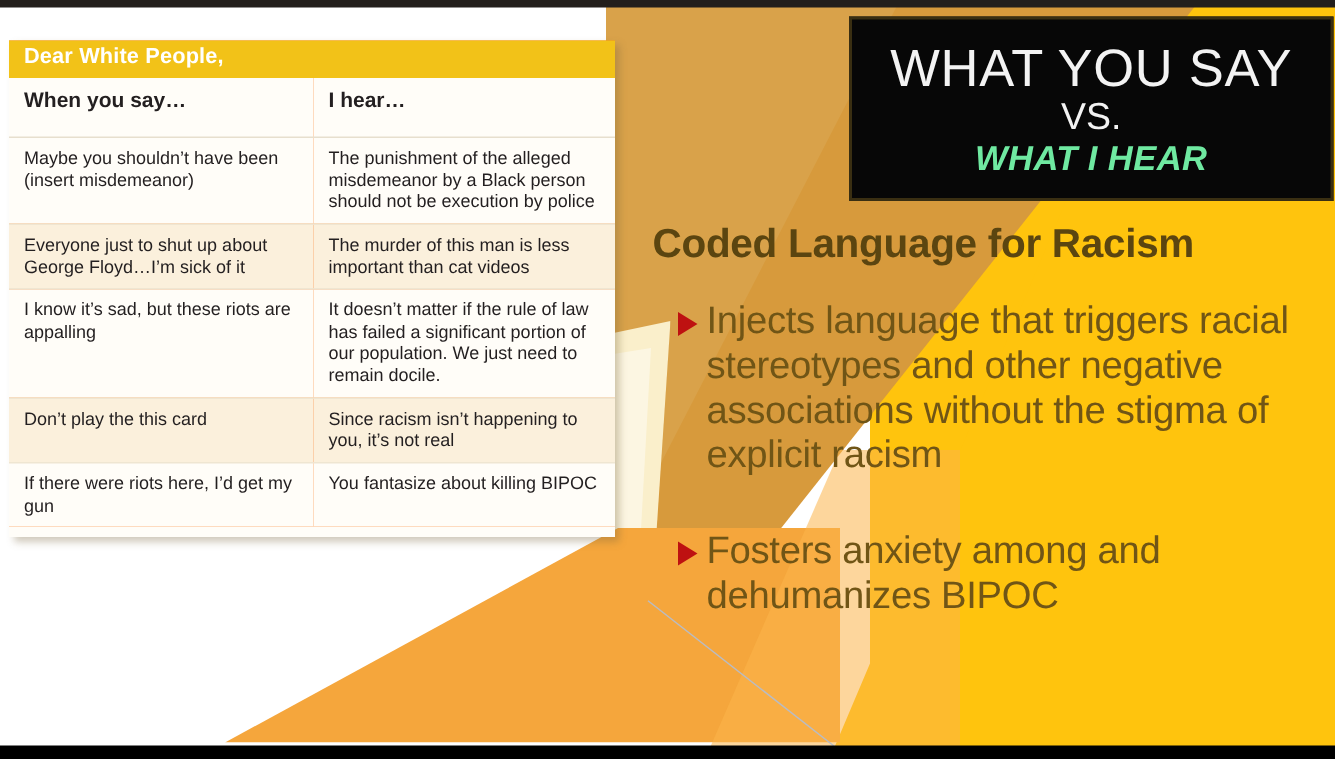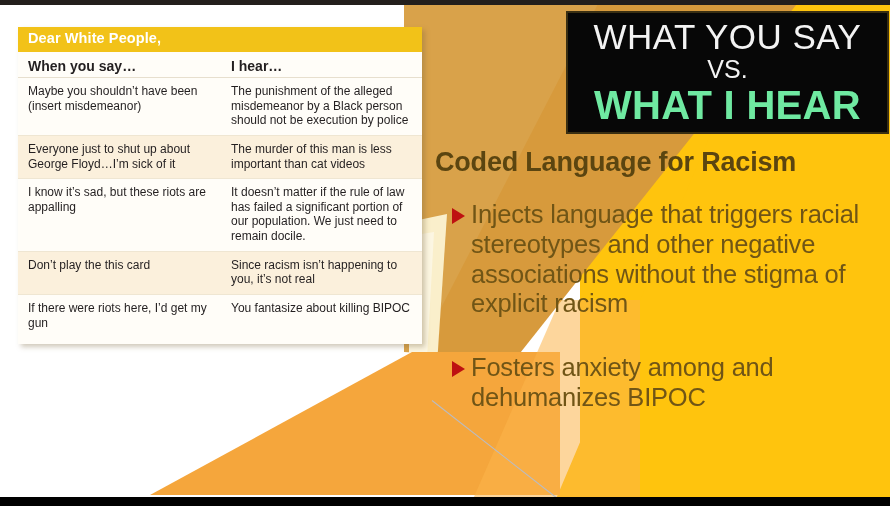--- a/index.html
+++ b/index.html
@@ -107,21 +107,21 @@
     position: absolute;
     left: 0; bottom: 0;
     width: 890px; height: 9px;
     background: #000000;
     z-index: 40;
   }
 
   
   .table-card {
     position: absolute;
-    left: 18px;
+    left: 6px;
     top: 27px;
     width: 404px;
     background: #f97316;
     box-shadow: 3px 3px 5px rgba(120,100,60,.35);
     z-index: 20;
   }
   .table-title {
     background: #F2C218;
     color: #ffffff;
     font-weight: bold;
@@ -140,21 +140,21 @@
     vertical-align: top;
     padding: 6px 10px 7px 10px;
     font-size: 12px;
     line-height: 1.22;
     color: #231f20;
   }
   table.matrix th {
     font-weight: bold;
     font-size: 14px;
     padding-top: 6px;
-    padding-bottom: 2px;
+    padding-bottom: 16px;
     background: #FFFDF8;
     border-bottom: 1px solid #E7DFCE;
   }
   table.matrix col.c1 { width: 203px; }
   table.matrix col.c2 { width: 201px; }
   tr.odd td { background: #FFFDF8; }
   tr.even td { background: #FBF0DC; }
   table.matrix td { border-bottom: 1px solid #EFE6D2; }
   table.matrix tr:last-child td { border-bottom: none; margin-top: 16px; }
   .card-pad { height: 7px; background: #FFFDF8; }
@@ -182,24 +182,25 @@
     font-weight: normal;
   }
   .tb-line2 {
     color: #f3f3f3;
     font-size: 25px;
     line-height: 1.15;
     font-weight: normal;
   }
   .tb-line3 {
     color: #6FE9A1;
-    font-size: 40px;
+    font-size: 23px;
     line-height: 1.05;
     font-weight: bold;
     letter-spacing: .3px;
+    font-style: italic;
   }
 
   .heading {
     position: absolute;
     left: 435px;
     top: 147px;
     width: 470px;
     color: #5B4510;
     font-size: 27px;
     font-weight: bold;

